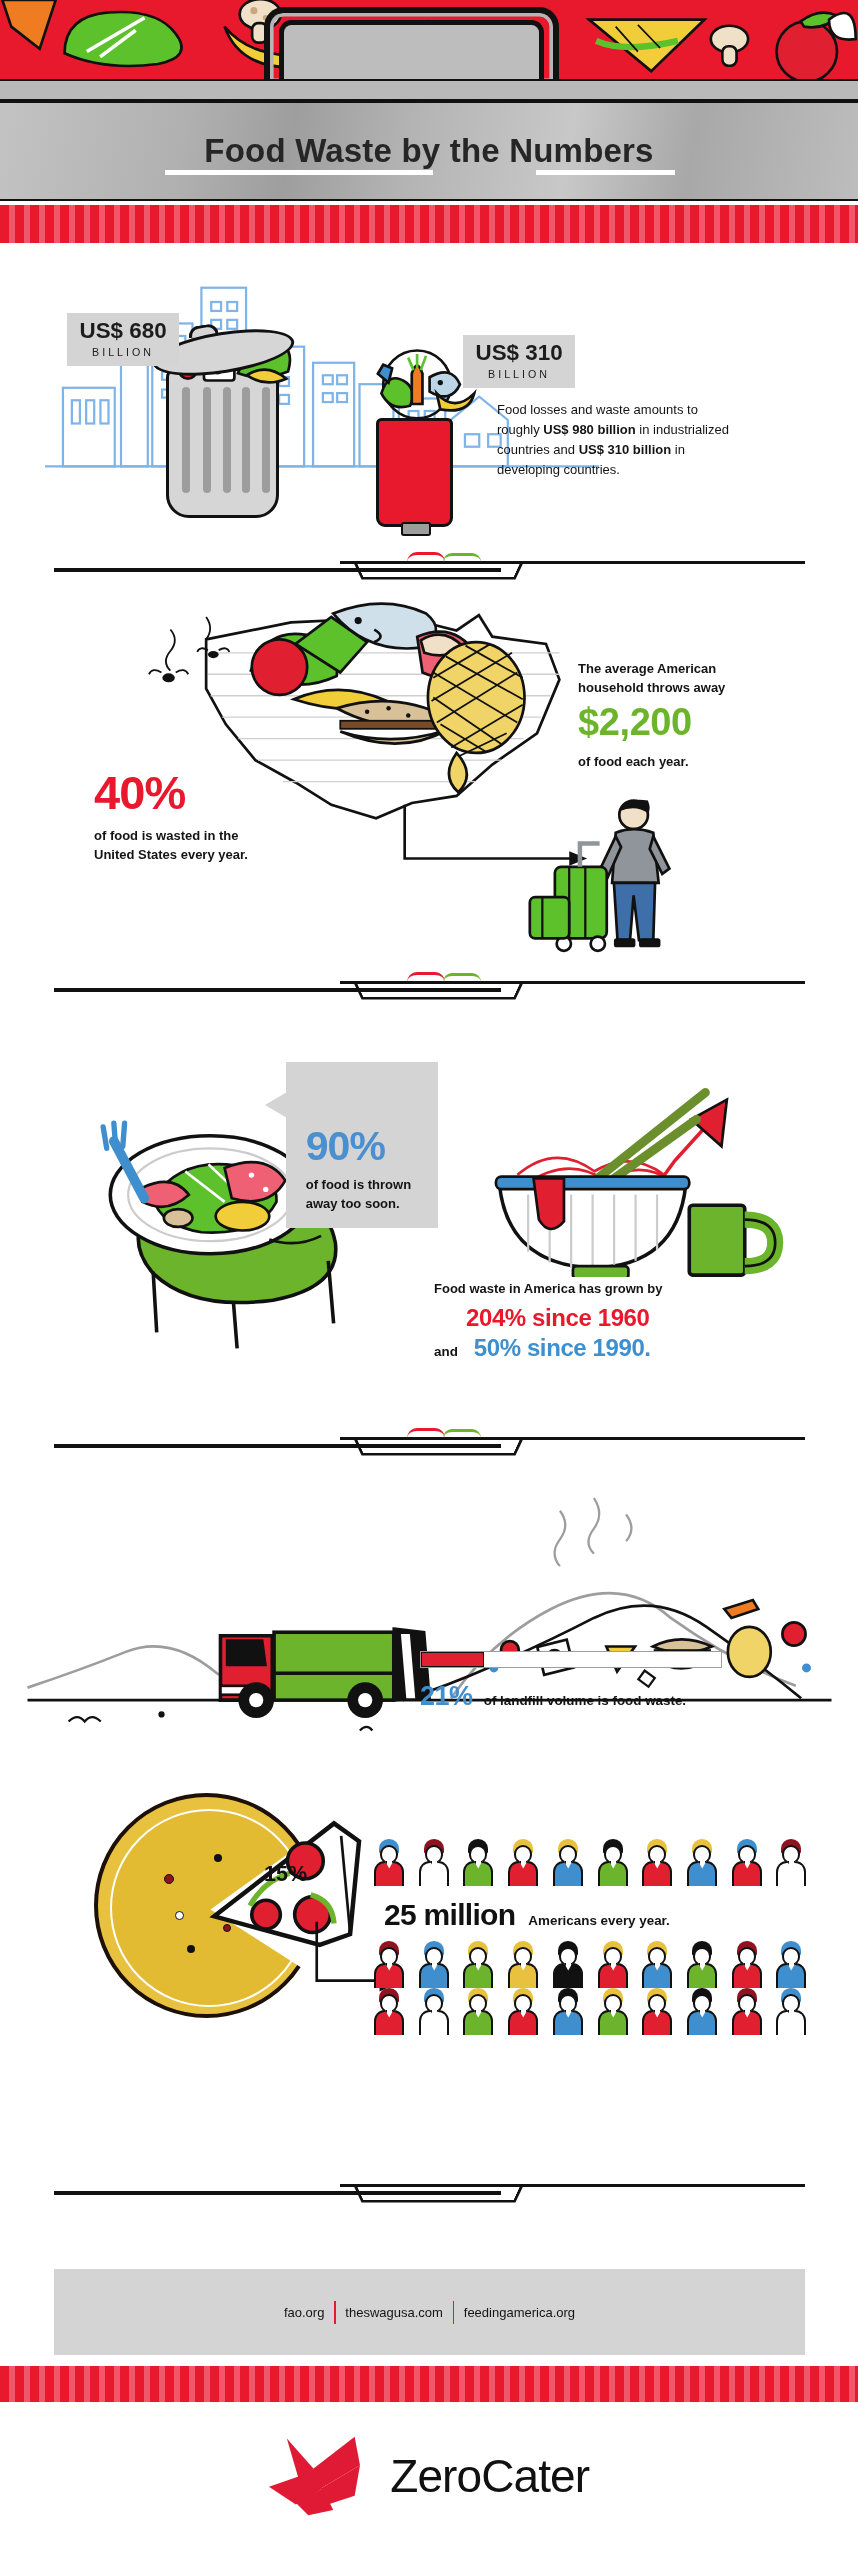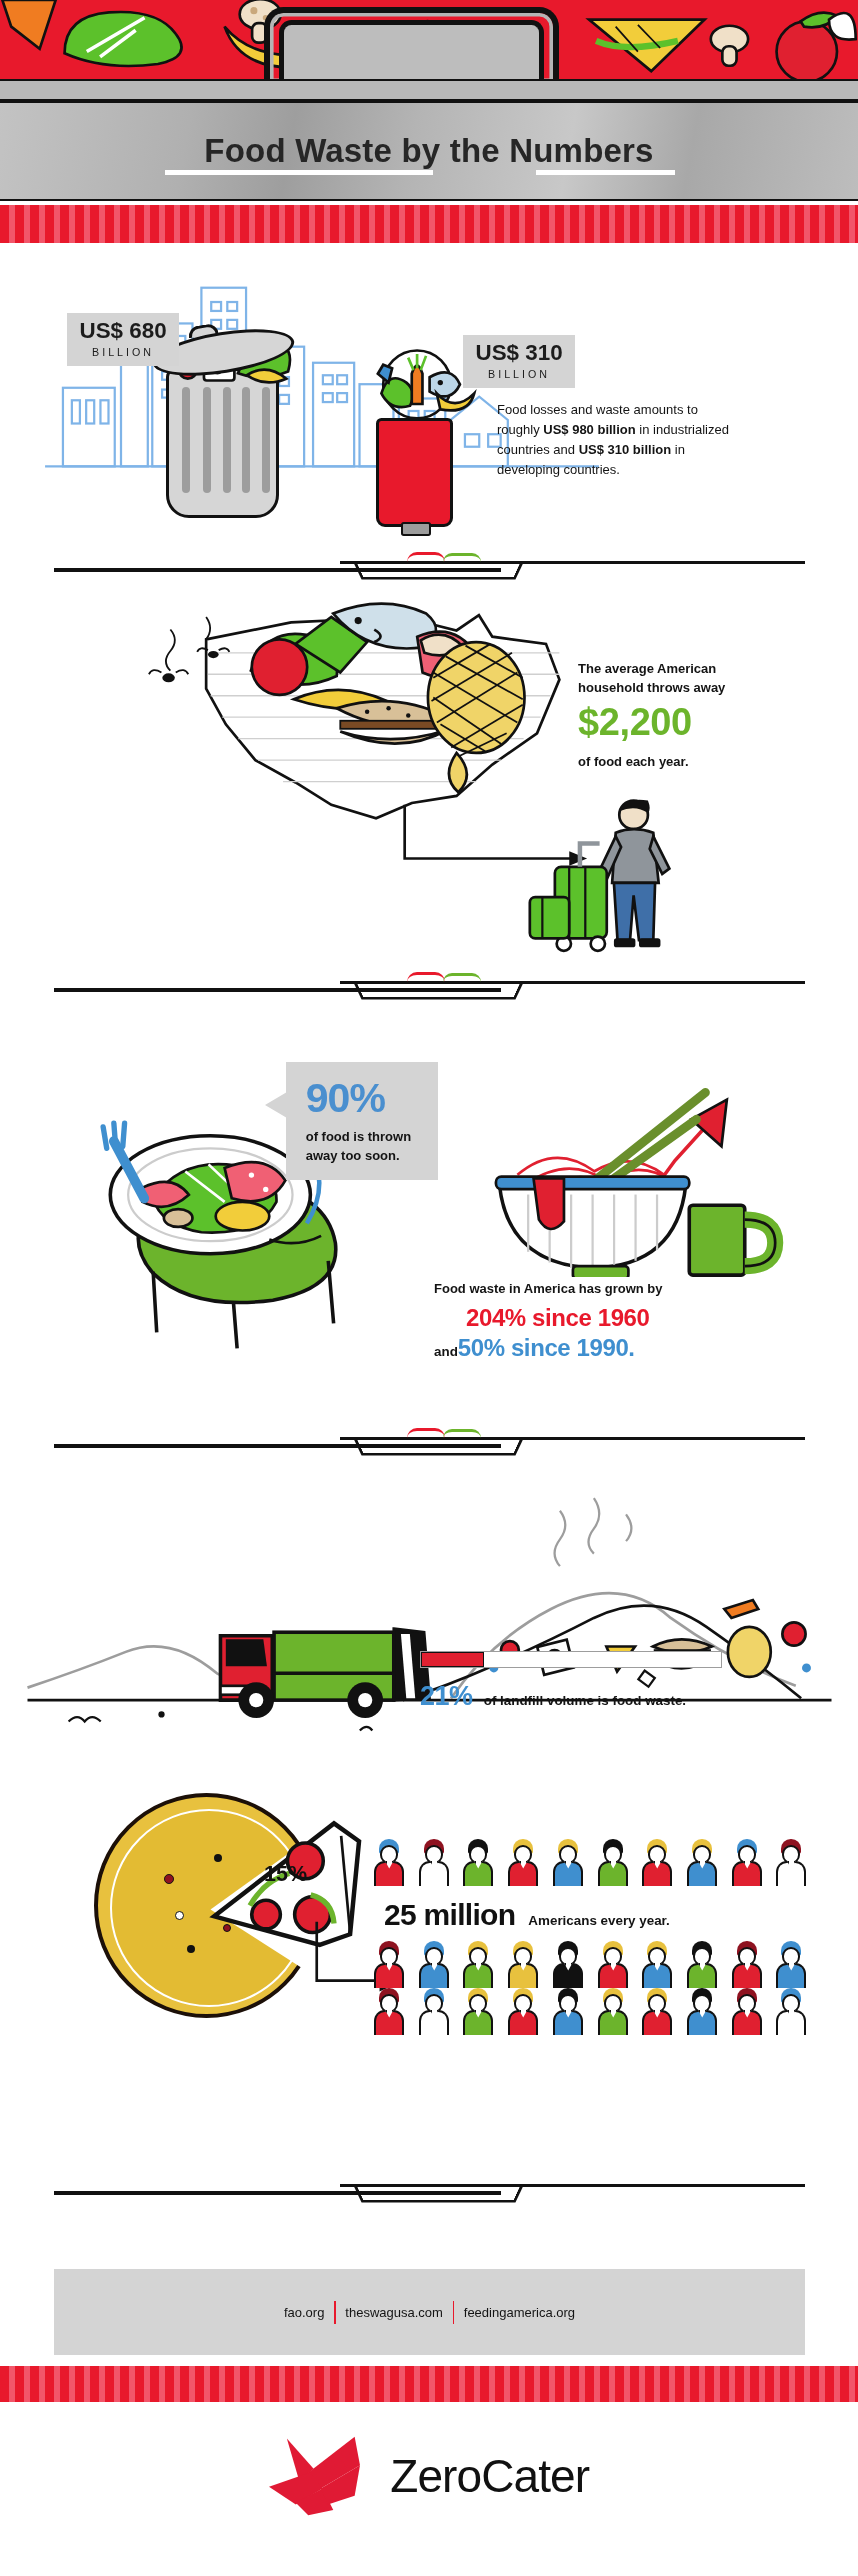--- a/index.html
+++ b/index.html
@@ -110,24 +110,24 @@
 
   
   .bubble {
     position: absolute; background: #d4d4d4; padding: 16px 19.7px 14.3px 19.7px;
   }
   .bubble:after {
     content: ""; position: absolute; left: -21.5px; top: 30px;
     border-top: 13.4px solid transparent; border-bottom: 13.4px solid transparent;
     border-right: 22.4px solid #d4d4d4;
   }
-  .big-pct-blue { font-size: 41px; font-weight: bold; color: #4a8fcf; line-height: 1; letter-spacing: -0.9px; }
+  .big-pct-blue { font-size: 41px; font-weight: bold; color: #4a8fcf; line-height: 1; letter-spacing: -0.9px; margin-top: 48px; }
 
   .grow-red { font-size: 24px; font-weight: bold; color: #e8192c; letter-spacing: -0.4px; }
-  .grow-blue { font-size: 24px; font-weight: bold; color: #3f8fcf; letter-spacing: -0.4px; }
+  .grow-blue { font-size: 24px; font-weight: bold; color: #3f8fcf; letter-spacing: -0.4px; margin-left: 16px; }
   .grow-and { font-size: 13.4px; font-weight: bold; color: #141414; }
 
   
   .progress-outer {
     position: absolute; border: 1.8px solid #9d9d9d; background: #fff; height: 17px;
   }
   .progress-fill { position: absolute; left: 0; top: 0; height: 100%; background: #e02030; border: 0.9px solid #111; }
   .pct21 { font-size: 27px; font-weight: bold; color: #3f8fcf; letter-spacing: -0.5px; }
   .pct21-tail { font-size: 13.4px; font-weight: bold; color: #141414; text-align: right; }
 
@@ -381,20 +381,25 @@
       </g>
       <ellipse cx="108" cy="98" rx="7" ry="5" fill="#111"></ellipse>
       <path d="M100 92 q-10 -6 -14 2 M116 92 q10 -6 14 2" stroke="#111" stroke-width="2" fill="none"></path>
       <ellipse cx="158" cy="72" rx="6" ry="4" fill="#111"></ellipse>
       <path d="M152 67 q-9 -5 -12 2 M164 67 q9 -5 12 2" stroke="#111" stroke-width="2" fill="none"></path>
 
       <path d="M372 240 L372 300 L560 300" stroke="#111" stroke-width="3" fill="none"></path>
       <polygon points="556,292 576,300 556,308" fill="#111"></polygon>
     </svg>
 
+    <div style="position:absolute;left:94px;top:179px;">
+      <div class="big-pct-red">40%</div>
+      <div class="caption" style="margin-top:10.7px;">of food is wasted in the</div>
+      <div class="caption">United States every year.</div>
+    </div>
 
     <div style="position:absolute;left:578px;top:70px;width:259px;">
       <div class="caption">The average American</div>
       <div class="caption">household throws away</div>
       <div class="big-money-green" style="margin-top:5.4px;">$2,200</div>
       <div class="caption" style="margin-top:10px;">of food each year.</div>
     </div>
 
     <svg width="179" height="170" style="position:absolute;left:528px;top:207px;" viewBox="0 0 200 190">
       <circle cx="118" cy="20" r="16" fill="#f0e0c8" stroke="#111" stroke-width="3"></circle>

